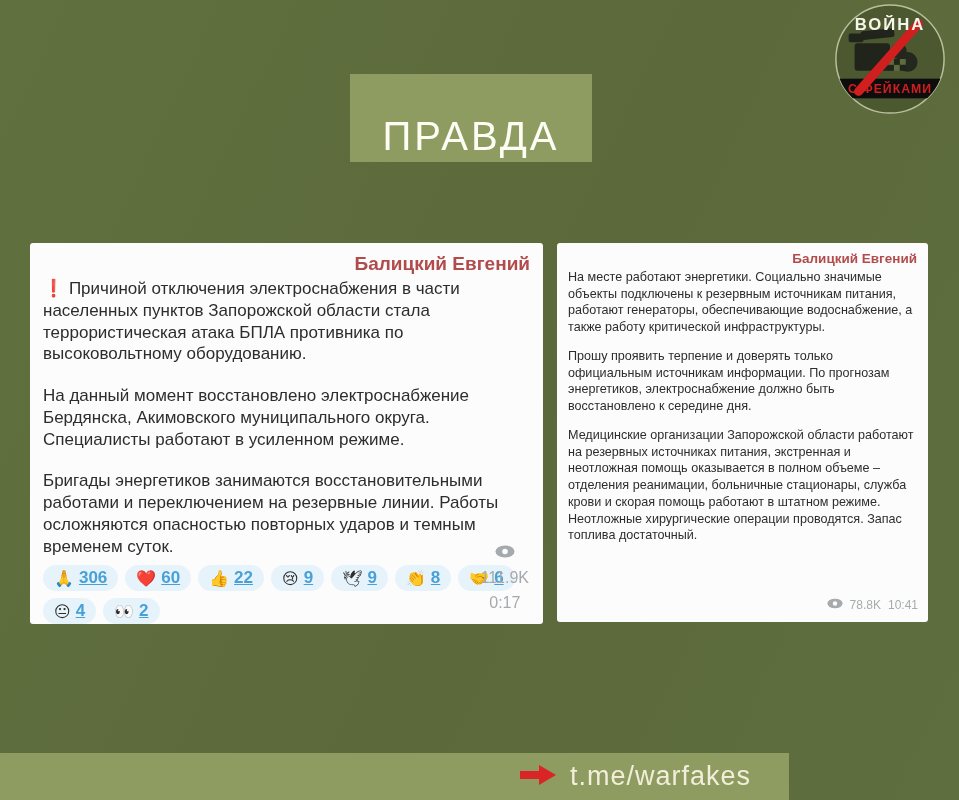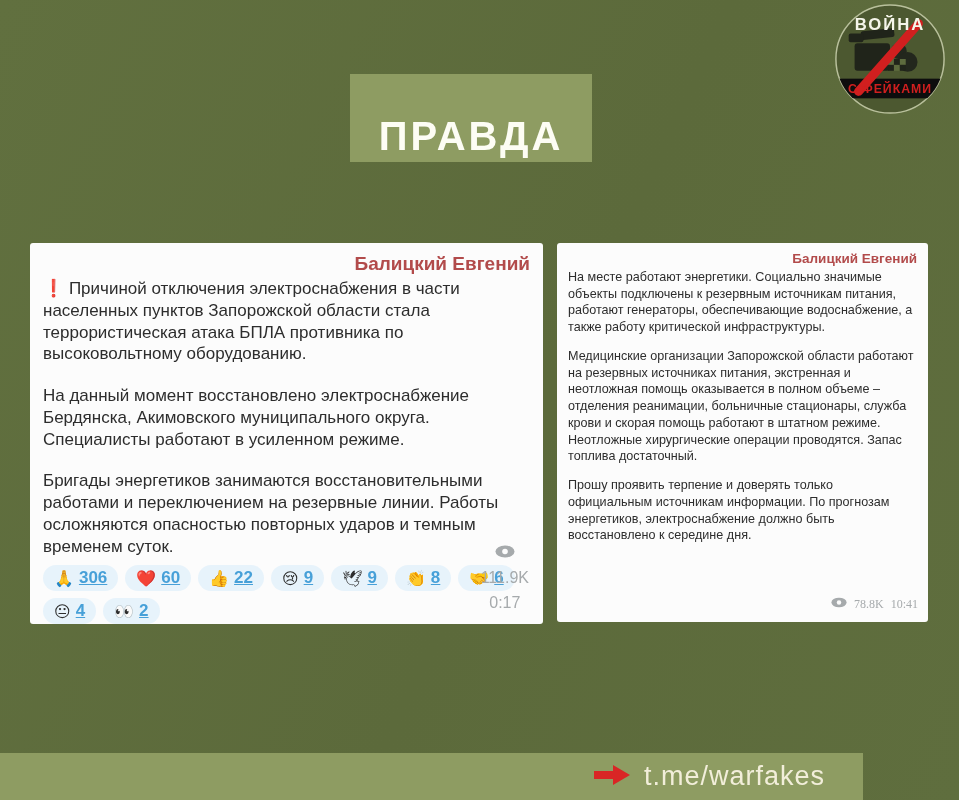--- a/index.html
+++ b/index.html
@@ -7,21 +7,21 @@
   .stage {
     position: relative; width: 959px; height: 800px; overflow: hidden;
     background: linear-gradient(115deg, #61703f 0%, #5c6a3b 55%, #5f6e3e 100%);
   }
   
   .title-box {
     position: absolute; left: 350px; top: 74px; width: 242px; height: 88px;
     background: #8e9c62; display: flex; align-items: center; justify-content: center;
   }
   .title-box span {
-    color: #fdfdf4; font-size: 40px; font-weight: bold; letter-spacing: 3px; margin-top: 36px;
+    color: #fdfdf4; font-size: 40px; font-weight: normal; letter-spacing: 3px; margin-top: 36px;
   }
   
   .logo { position: absolute; left: 831px; top: 0; width: 118px; height: 118px; }
   
   .post {
     position: absolute; background: #fcfcfc; border-radius: 3px; overflow: hidden;
     color: #2d2d2d;
   }
   .post--left  { left: 30px;  top: 243px; width: 513px; height: 381px; padding: 10px 13px; }
   .post--right { left: 557px; top: 243px; width: 371px; height: 379px; padding: 8px 11px; }
@@ -39,25 +39,25 @@
   }
   .post--left  .pill { padding: 3px 11px; }
   .pill .count { color: #47a0d8; font-weight: bold; }
   .post--left  .pill .count { font-size: 17px; text-decoration: underline; }
   .post--left  .pill .emoji { font-size: 16px; }
   .meta {
     position: absolute; display: flex; align-items: center; gap: 7px;
     color: #a6aaac;
   }
   .post--left  .meta { right: 14px; bottom: 12px; font-size: 16px; flex-direction: column; }
-  .post--right .meta { right: 10px; bottom: 10px; font-size: 12px; font-family: Liberation Serif, serif; }
+  .post--right .meta { right: 10px; bottom: 10px; font-size: 12px; }
   .meta .eye { display: inline-block; }
   
   .footer-bar {
-    position: absolute; left: 0; bottom: 0; width: 863px; height: 47px;
+    position: absolute; left: 0; bottom: 0; width: 789px; height: 47px;
     background: #8e9c62; display: flex; align-items: center; justify-content: flex-end;
     padding-right: 38px; gap: 14px;
   }
   .footer-bar .link-text { color: #f2eeda; font-size: 27px; letter-spacing: 1px; }
 </style>
 </head>
 <body>
 
 <div class="stage">
 
@@ -152,22 +152,22 @@
       </span>
       <span>111.9K</span>
       <span>0:17</span>
     </div>
   </article>
 
   <article class="post post--right">
     <div class="channel">Балицкий Евгений</div>
     <div class="body">
         <p>На месте работают энергетики. Социально значимые объекты подключены к резервным источникам питания, работают генераторы, обеспечивающие водоснабжение, а также работу критической инфраструктуры.</p>
+        <p>Прошу проявить терпение и доверять только официальным источникам информации. По прогнозам энергетиков, электроснабжение должно быть восстановлено к середине дня.</p>
         <p>Медицинские организации Запорожской области работают на резервных источниках питания, экстренная и неотложная помощь оказывается в полном объеме – отделения реанимации, больничные стационары, служба крови и скорая помощь работают в штатном режиме. Неотложные хирургические операции проводятся. Запас топлива достаточный.</p>
-        <p>Прошу проявить терпение и доверять только официальным источникам информации. По прогнозам энергетиков, электроснабжение должно быть восстановлено к середине дня.</p>
       </div>
 
     <div class="meta">
       <span class="eye">
         <svg width="16" height="11" viewBox="0 0 20 13">
             <ellipse cx="10" cy="6.5" rx="9.5" ry="6" fill="#a6aaac"></ellipse>
             <circle cx="10" cy="6.5" r="2.8" fill="#fcfcfc"></circle>
           </svg>
       </span>
       <span>78.8K</span>

